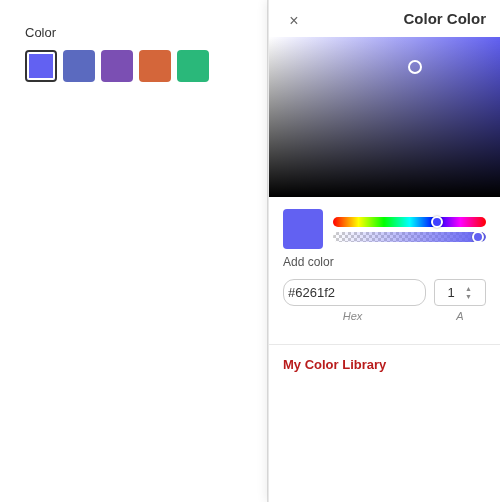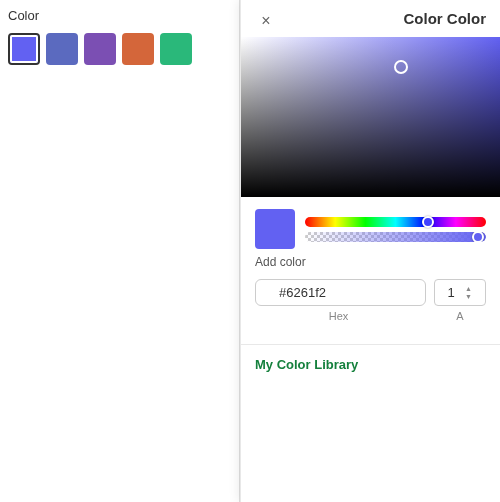--- a/index.html
+++ b/index.html
@@ -7,22 +7,22 @@
       font-family: -apple-system, BlinkMacSystemFont, 'Segoe UI', sans-serif;
       background: #fff;
       width: 500px;
       height: 502px;
       overflow: hidden;
       display: flex;
     }
 
     
     .left-panel {
-      width: 240px;
-      padding: 8px;
+      width: 268px;
+      padding: 25px;
       border-right: 1px solid #e0e0e0;
       flex-shrink: 0;
     }
     .color-label {
       font-size: 13px;
       color: #333;
       margin-bottom: 10px;
       font-weight: 500;
     }
     .color-swatches {
@@ -210,22 +210,22 @@
     
     .input-row {
       display: flex;
       gap: 8px;
       align-items: center;
       margin-bottom: 4px;
     }
     .hex-input-wrap {
       flex: 1;
       border: 1px solid #ccc;
-      border-radius: 6px;
-      padding: 5px 23px;
+      border-radius: 11px;
+      padding: 5px 4px;
       display: flex;
     }
     .hex-input {
       font-size: 13px;
       color: #333;
       border: none;
       outline: none;
       width: 100%;
       background: transparent;
     }
@@ -256,20 +256,21 @@
       font-size: 7px;
       color: #888;
       cursor: pointer;
       line-height: 1;
     }
 
     .input-labels {
       display: flex;
       gap: 12px;
       margin-bottom: 10px;
+      font-style: italic;
     }
     .input-label-hex {
       flex: 1;
       font-size: 11px;
       color: #888;
       text-align: center;
     }
     .input-label-a {
       width: 52px;
       font-size: 11px;
@@ -284,21 +285,21 @@
       margin: 4px 0;
     }
 
     
     .library-section {
       padding: 8px 14px;
     }
     .library-title {
       font-size: 13px;
       font-weight: 600;
-      color: #15803d;
+      color: #b91c1c;
       margin-bottom: 4px;
     }
     .library-empty-text {
       font-size: 12px;
       color: #666;
       line-height: 1.5;
     }
   </style>
 </head>
 <body>

